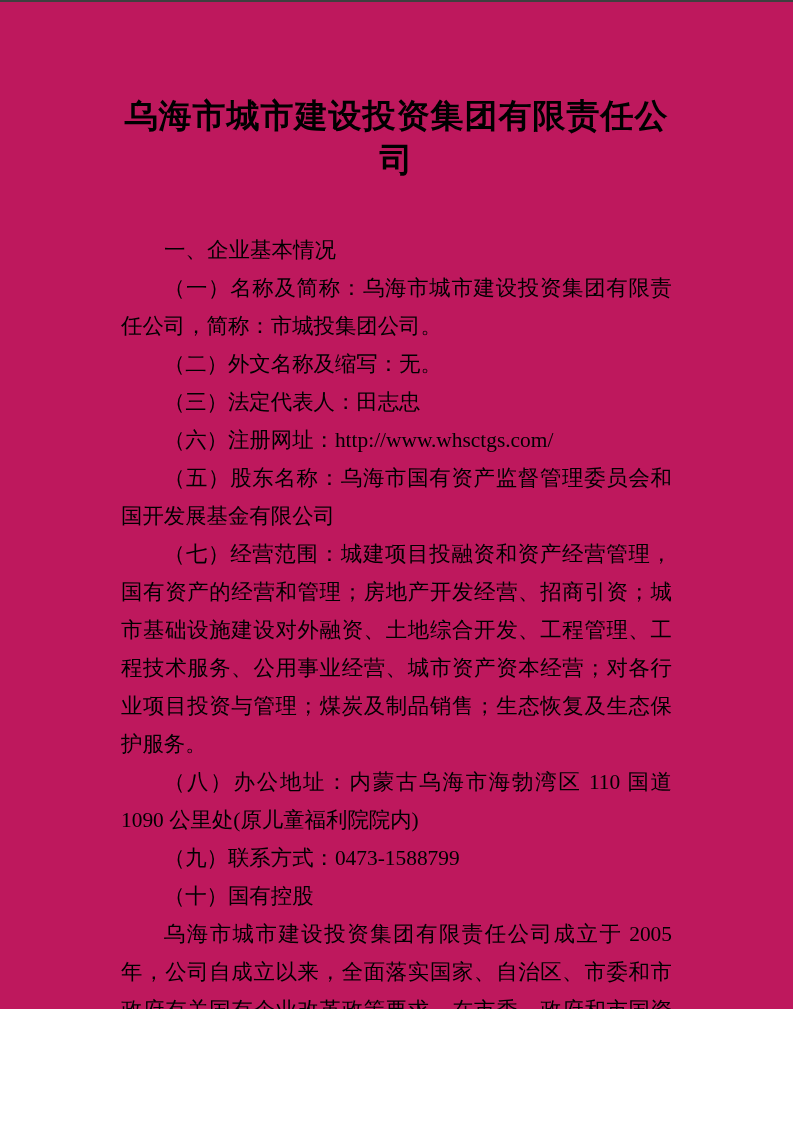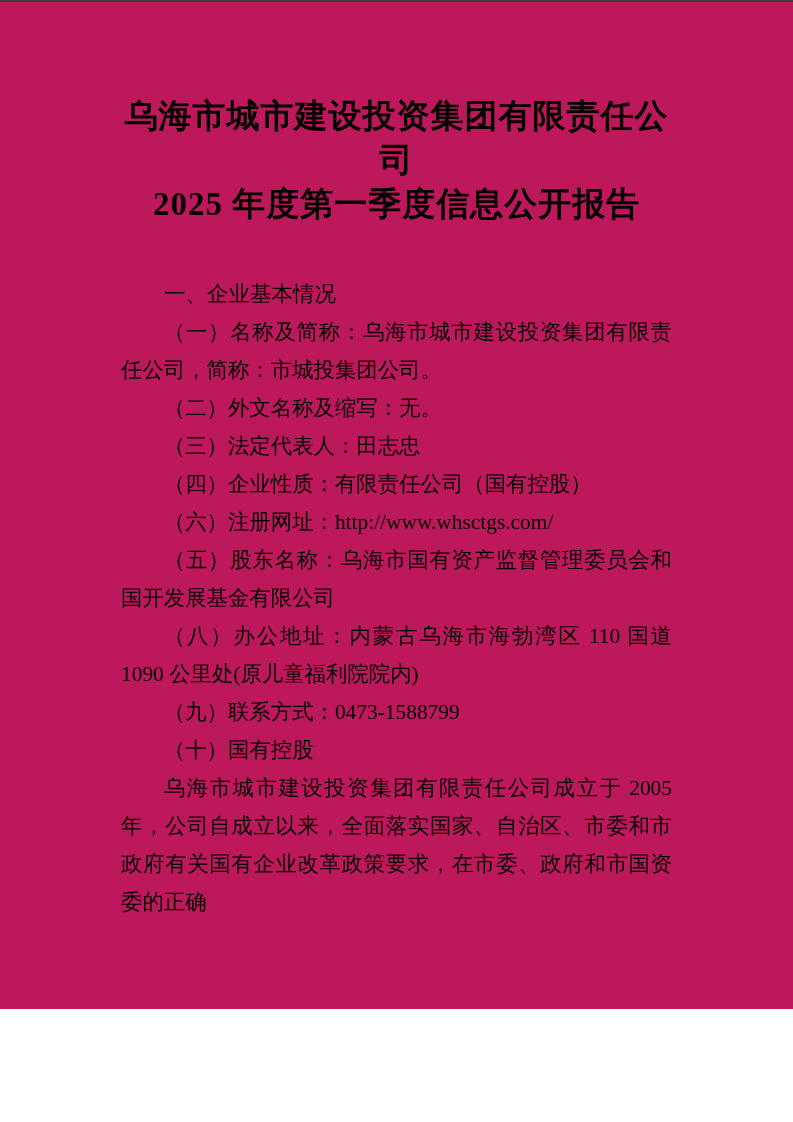--- a/index.html
+++ b/index.html
@@ -70,31 +70,30 @@
 </style>
 </head>
 <body>
 
 <div class="page">
   <div class="page-top-edge"></div>
 
   <div class="text-col">
     <h1 class="doc-title">
       <span>乌海市城市建设投资集团有限责任公司</span><br>
-      <span>2025 年度第一季度信息公开报告</span>
     </h1>
 
     <h2 class="section-heading">一、企业基本情况</h2>
 
     <p class="body-para">（一）名称及简称：乌海市城市建设投资集团有限责任公司，简称：市城投集团公司。</p>
     <p class="body-para">（二）外文名称及缩写：无。</p>
     <p class="body-para">（三）法定代表人：田志忠</p>
-    <p class="body-para">（四）企业性质：有限责任公司（国有控股）</p>
     <p class="body-para">（六）注册网址：http://www.whsctgs.com/</p>
     <p class="body-para">（五）股东名称：乌海市国有资产监督管理委员会和国开发展基金有限公司</p>
+    <p class="body-para">（七）经营范围：城建项目投融资和资产经营管理，国有资产的经营和管理；房地产开发经营、招商引资；城市基础设施建设对外融资、土地综合开发、工程管理、工程技术服务、公用事业经营、城市资产资本经营；对各行业项目投资与管理；煤炭及制品销售；生态恢复及生态保护服务。</p>
     <p class="body-para">（八）办公地址：内蒙古乌海市海勃湾区 110 国道 1090 公里处(原儿童福利院院内)</p>
     <p class="body-para">（九）联系方式：0473-1588799</p>
     <p class="body-para">（十）国有控股</p>
     <p class="body-para">乌海市城市建设投资集团有限责任公司成立于 2005 年，公司自成立以来，全面落实国家、自治区、市委和市政府有关国有企业改革政策要求，在市委、政府和市国资委的正确</p>
   </div>
 
   <div class="footer-page-num">- 1 -</div>
 </div>
 
 </body></html>

